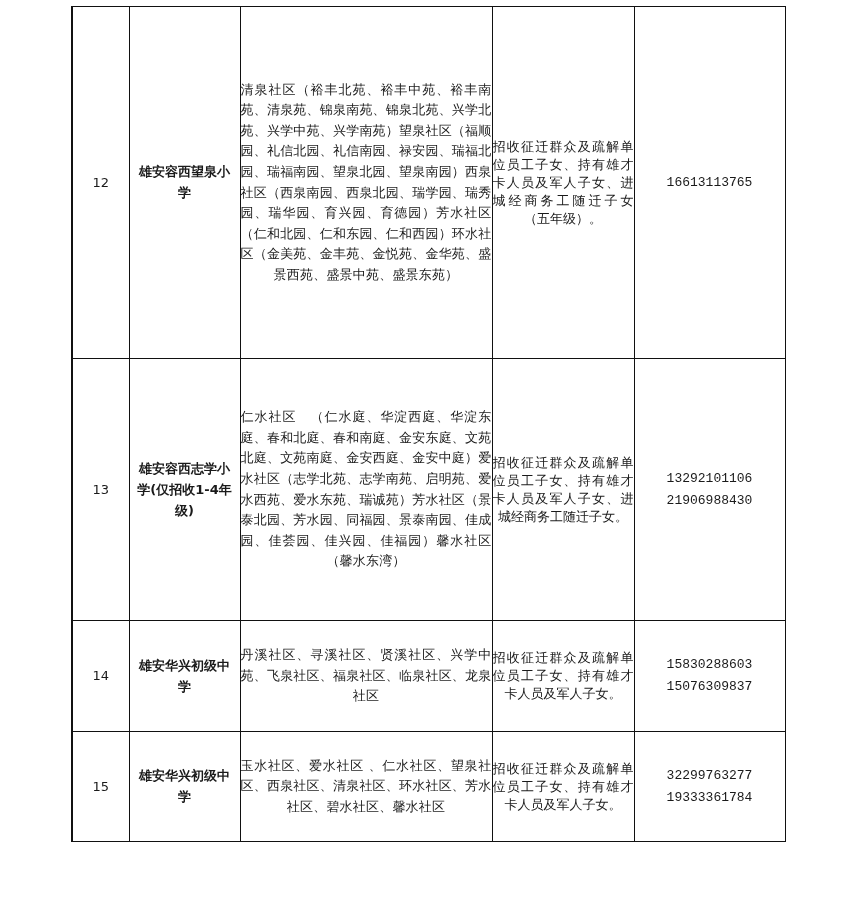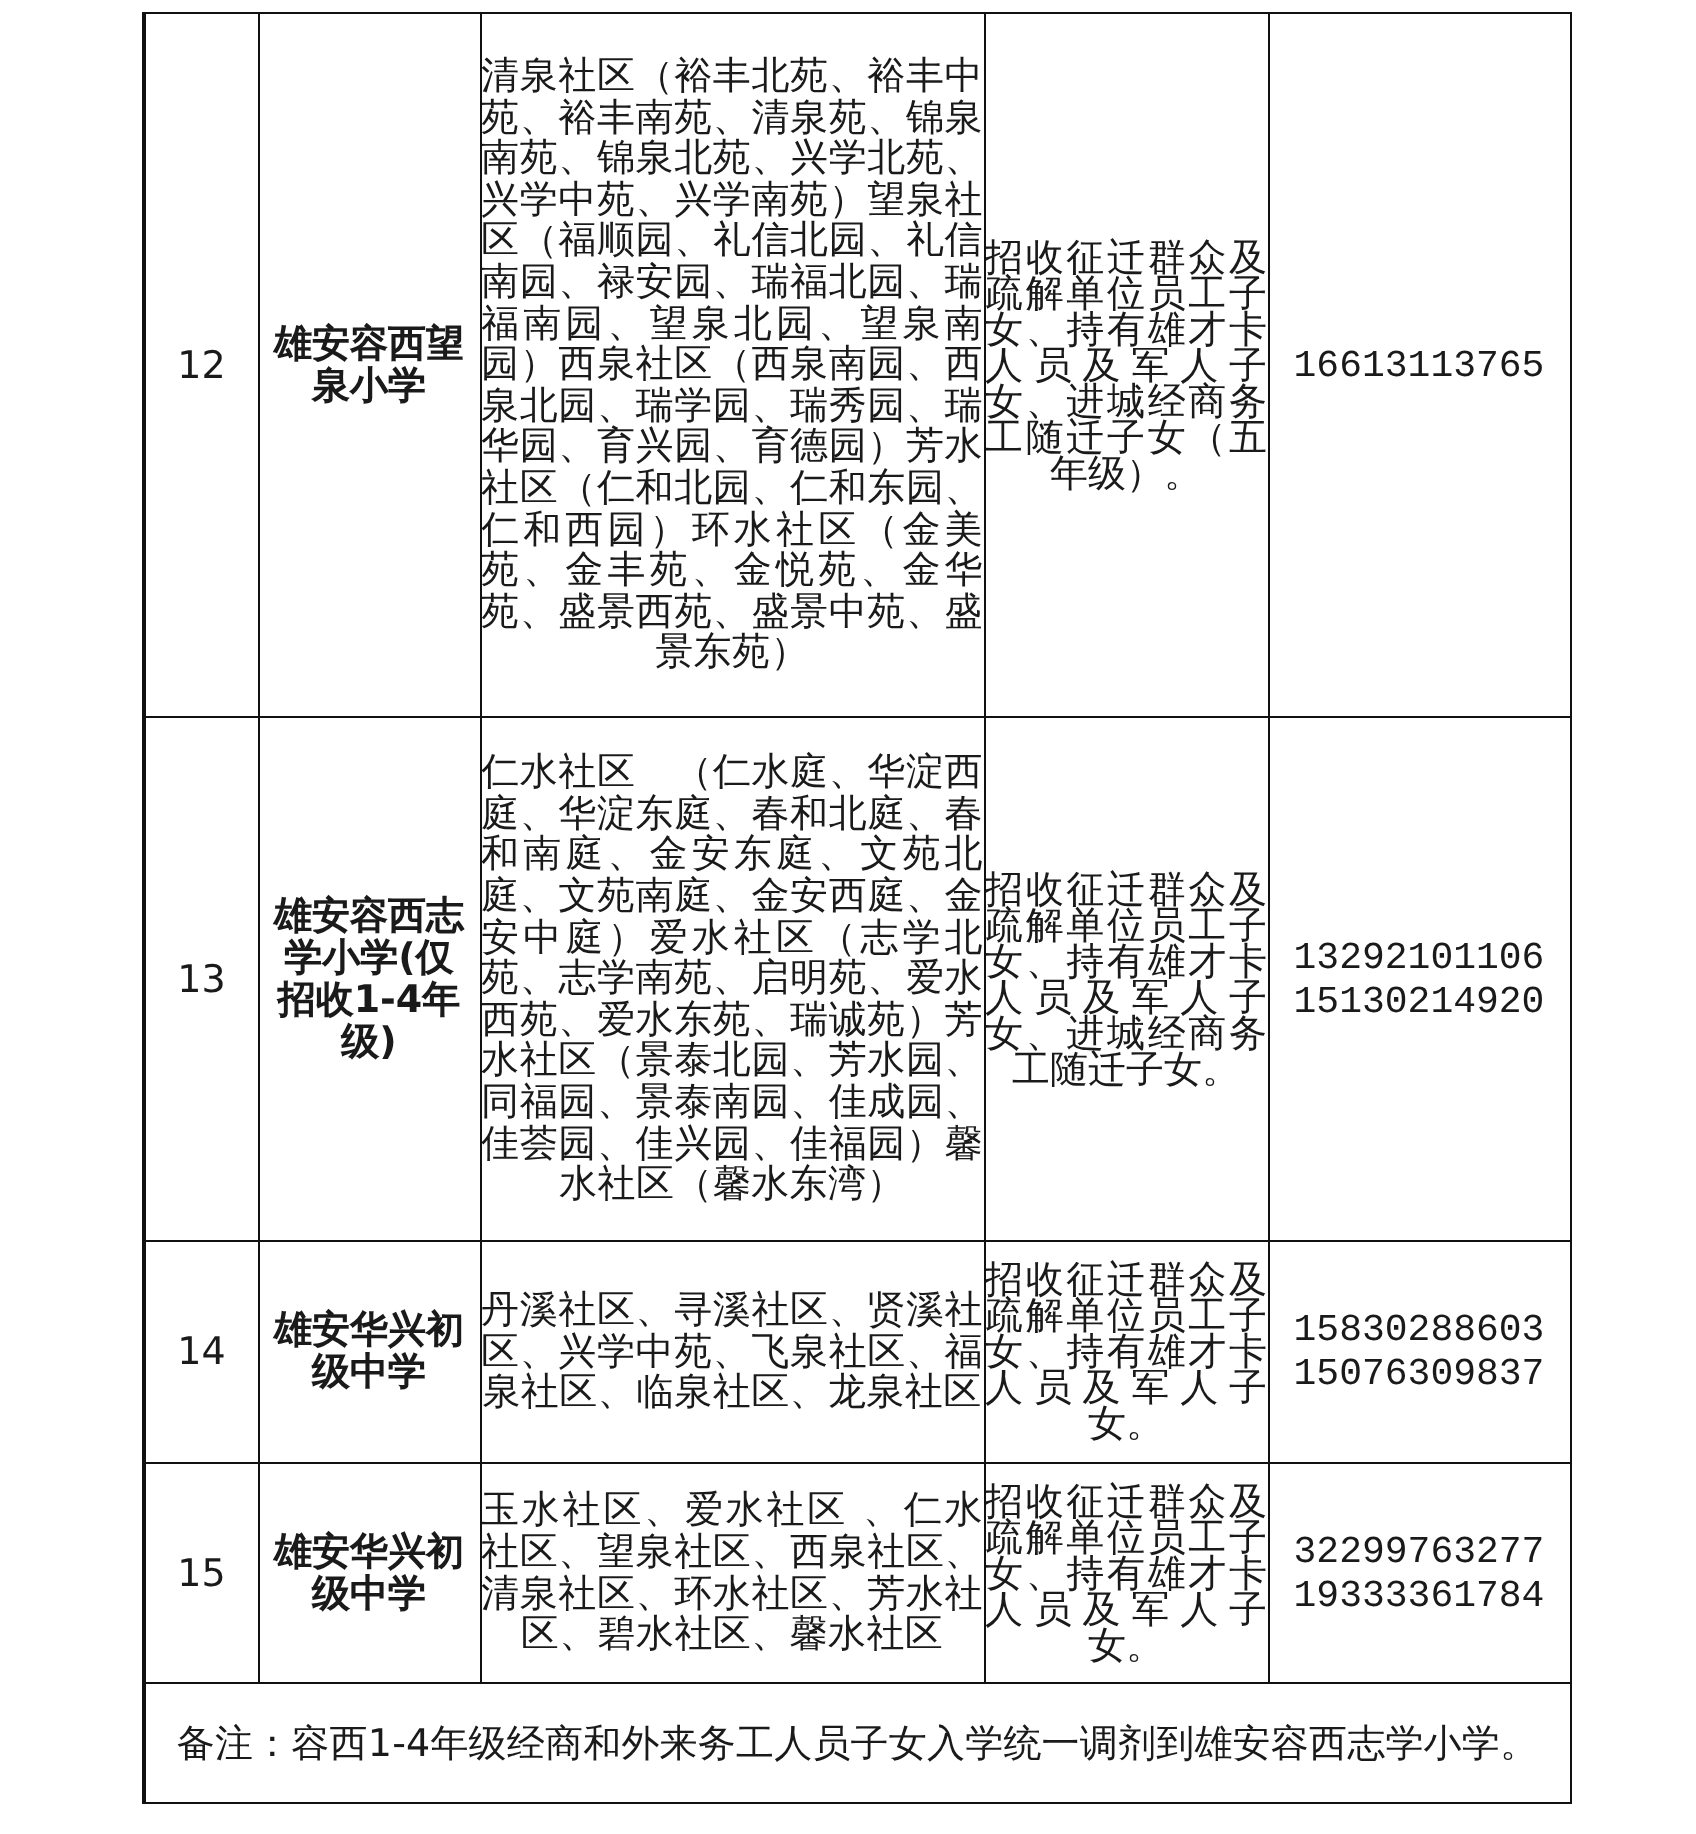--- a/index.html
+++ b/index.html
@@ -8,21 +8,21 @@
   table.enroll {
     position: absolute; left: 71px; top: 6px;
     border-collapse: collapse; table-layout: fixed;
     width: 713px;
   }
   table.enroll td {
     border: 1.5px solid #111;
     padding: 0;
     text-align: center;
     vertical-align: middle;
-    font-size: 19px;
+    font-size: 13px;
     line-height: 22px;
     overflow: hidden;
   }
   table.enroll tr.outer-left td:first-child { border-left-width: 2px; margin-top: 45px; }
   td.num { font-size: 18px; }
   td.school { padding: 0 4px; }
   td.school .txt { display: inline-block; width: 96px; text-align: center; line-height: 21px; font-weight: bold; }
   td.area { padding: 0 6px; letter-spacing: 0.2px; }
   td.area .txt { display: block; text-align: justify; text-align-last: center; line-height: 20.6px; }
   td.policy { padding: 0 8px; }
@@ -64,21 +64,21 @@
         <span class="txt">雄安容西志学小学(仅招收1-4年级)</span>
       </td>
       <td class="area">
         <span class="txt">仁水社区　（仁水庭、华淀西庭、华淀东庭、春和北庭、春和南庭、金安东庭、文苑北庭、文苑南庭、金安西庭、金安中庭）爱水社区（志学北苑、志学南苑、启明苑、爱水西苑、爱水东苑、瑞诚苑）芳水社区（景泰北园、芳水园、同福园、景泰南园、佳成园、佳荟园、佳兴园、佳福园）馨水社区（馨水东湾）</span>
       </td>
       <td class="policy">
         <span class="txt">招收征迁群众及疏解单位员工子女、持有雄才卡人员及军人子女、进城经商务工随迁子女。</span>
       </td>
       <td class="phone">
         <span class="line">13292101106</span>
-        <span class="line">15130214920</span>
+        <span class="line">21906988430</span>
       </td>
     </tr>
     <tr class="outer-left" style="height:111px">
       <td class="num">14</td>
       <td class="school">
         <span class="txt">雄安华兴初级中学</span>
       </td>
       <td class="area">
         <span class="txt">丹溪社区、寻溪社区、贤溪社区、兴学中苑、飞泉社区、福泉社区、临泉社区、龙泉社区</span>
       </td>
@@ -99,17 +99,14 @@
         <span class="txt">玉水社区、爱水社区 、仁水社区、望泉社区、西泉社区、清泉社区、环水社区、芳水社区、碧水社区、馨水社区</span>
       </td>
       <td class="policy">
         <span class="txt">招收征迁群众及疏解单位员工子女、持有雄才卡人员及军人子女。</span>
       </td>
       <td class="phone">
         <span class="line">32299763277</span>
         <span class="line">19333361784</span>
       </td>
     </tr>
-    <tr class="outer-left" style="height:60px">
-      <td class="note" colspan="5">备注：容西1-4年级经商和外来务工人员子女入学统一调剂到雄安容西志学小学。</td>
-    </tr>
   </tbody>
 </table>
 
 </body></html>

